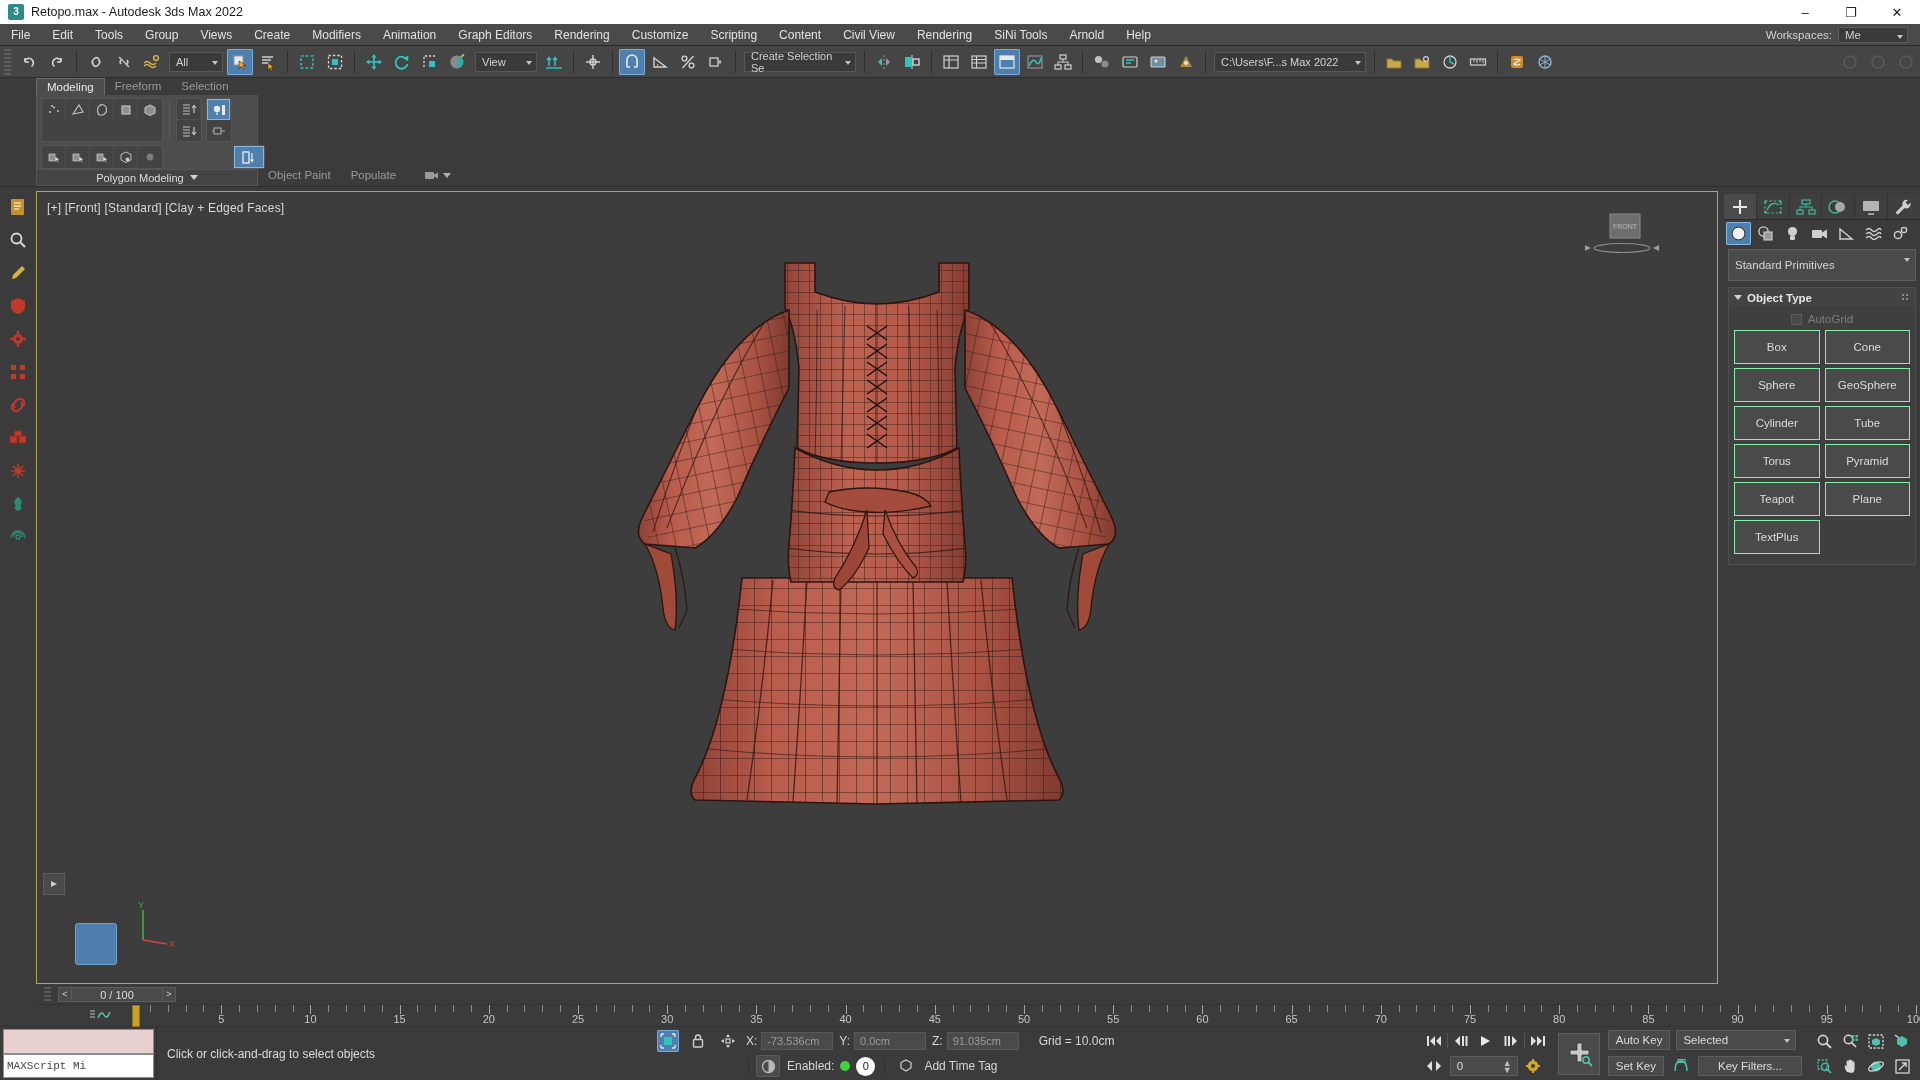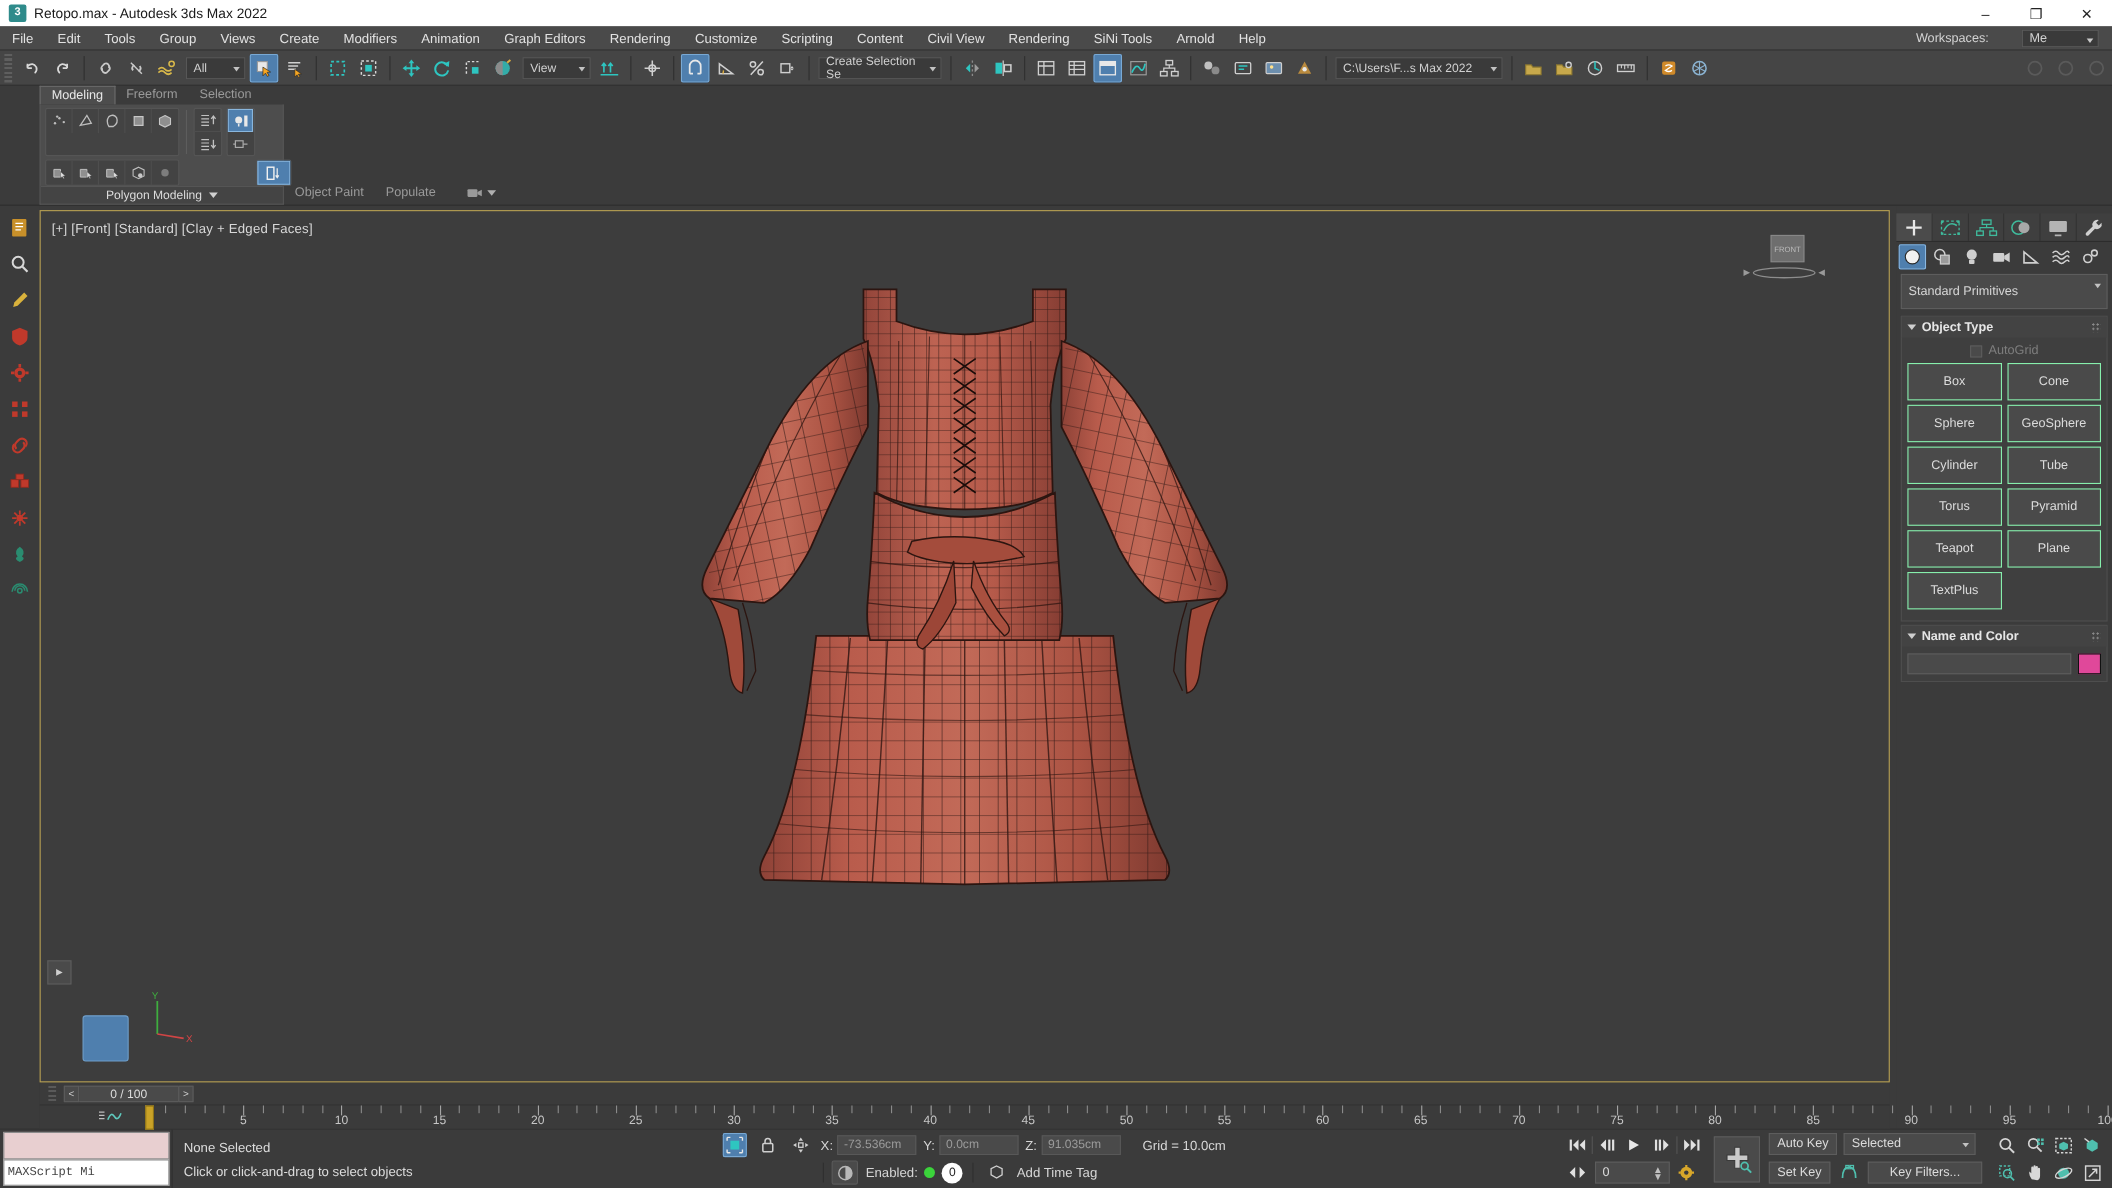--- a/index.html
+++ b/index.html
@@ -26,21 +26,21 @@
   .wbtns { display:flex; height:24px; }
   .wbtn { width:46px;height:24px;display:flex;align-items:center;justify-content:center;color:#222;font-size:13px; }
 
   
   .menubar {
     height:22px; background:#4a4a4a; display:flex; align-items:center;
     font-size:12px; color:#e2e2e2; flex:0 0 22px; border-bottom:1px solid #2b2b2b;
   }
   .menuitem { padding:0 11px; height:22px; line-height:22px; white-space:nowrap; }
   .menubar .spacer { flex:1; }
-  .ws { display:flex; align-items:center; padding-right:12px; font-size:11.5px; color:#d2d2d2;gap:24px; }
+  .ws { display:flex; align-items:center; padding-right:12px; font-size:11.5px; color:#d2d2d2; }
   .ws .wslabel { margin-right:6px; }
   .ws .wsval { background:#3a3a3a; border:1px solid #5a5a5a; padding:1px 16px 1px 6px; position:relative; min-width:70px; }
   .ws .wsval:after { content:""; position:absolute; right:4px; top:7px; border-left:3px solid transparent;border-right:3px solid transparent;border-top:4px solid #c9c9c9; }
 
   
   .maintoolbar {
     height:32px;background:#454545;display:flex;align-items:center;flex:0 0 32px;
     border-bottom:1px solid #2d2d2d; padding-left:4px;
   }
   .grip { width:7px;height:26px;background:
@@ -1130,44 +1130,30 @@
           <div class="btnrow">
             <div class="objbtn">Teapot</div>
             <div class="objbtn">Plane</div>
           </div>
           <div class="btnrow">
             <div class="objbtn half">TextPlus</div>
           </div>
         </div>
       </div>
 
-      <div class="rollout">
-        <div class="rollhdr">
-          <span class="tri"></span>
-          <span>Name and Color</span>
-          <span class="dots"></span>
-        </div>
-        <div class="rollbody">
-          <div class="namerow">
-            <div class="namefield"></div>
-            <div class="swatch"></div>
-          </div>
-        </div>
-      </div>
     </div>
   </div>
 
   <div class="statuswrap">
     <div class="mxs">
       <div class="mxs-top"></div>
       <div class="mxs-bot">MAXScript Mi</div>
     </div>
 
     <div class="statlines">
-      <div>None Selected</div>
       <div>Click or click-and-drag to select objects</div>
     </div>
 
     <div class="statmid">
       <div class="srow">
         <div class="tbtn on" style="width:22px;height:22px;">
           <svg width="16" height="16" viewBox="0 0 16 16">
               <rect x="4" y="4" width="8" height="8" fill="#2ec5c0"></rect>
               <g stroke="#e8e8e8" stroke-width="1.3" fill="none">
                 <path d="M1 1h3M1 1v3M15 1h-3M15 1v3M1 15h3M1 15v-3M15 15h-3M15 15v-3"></path>

